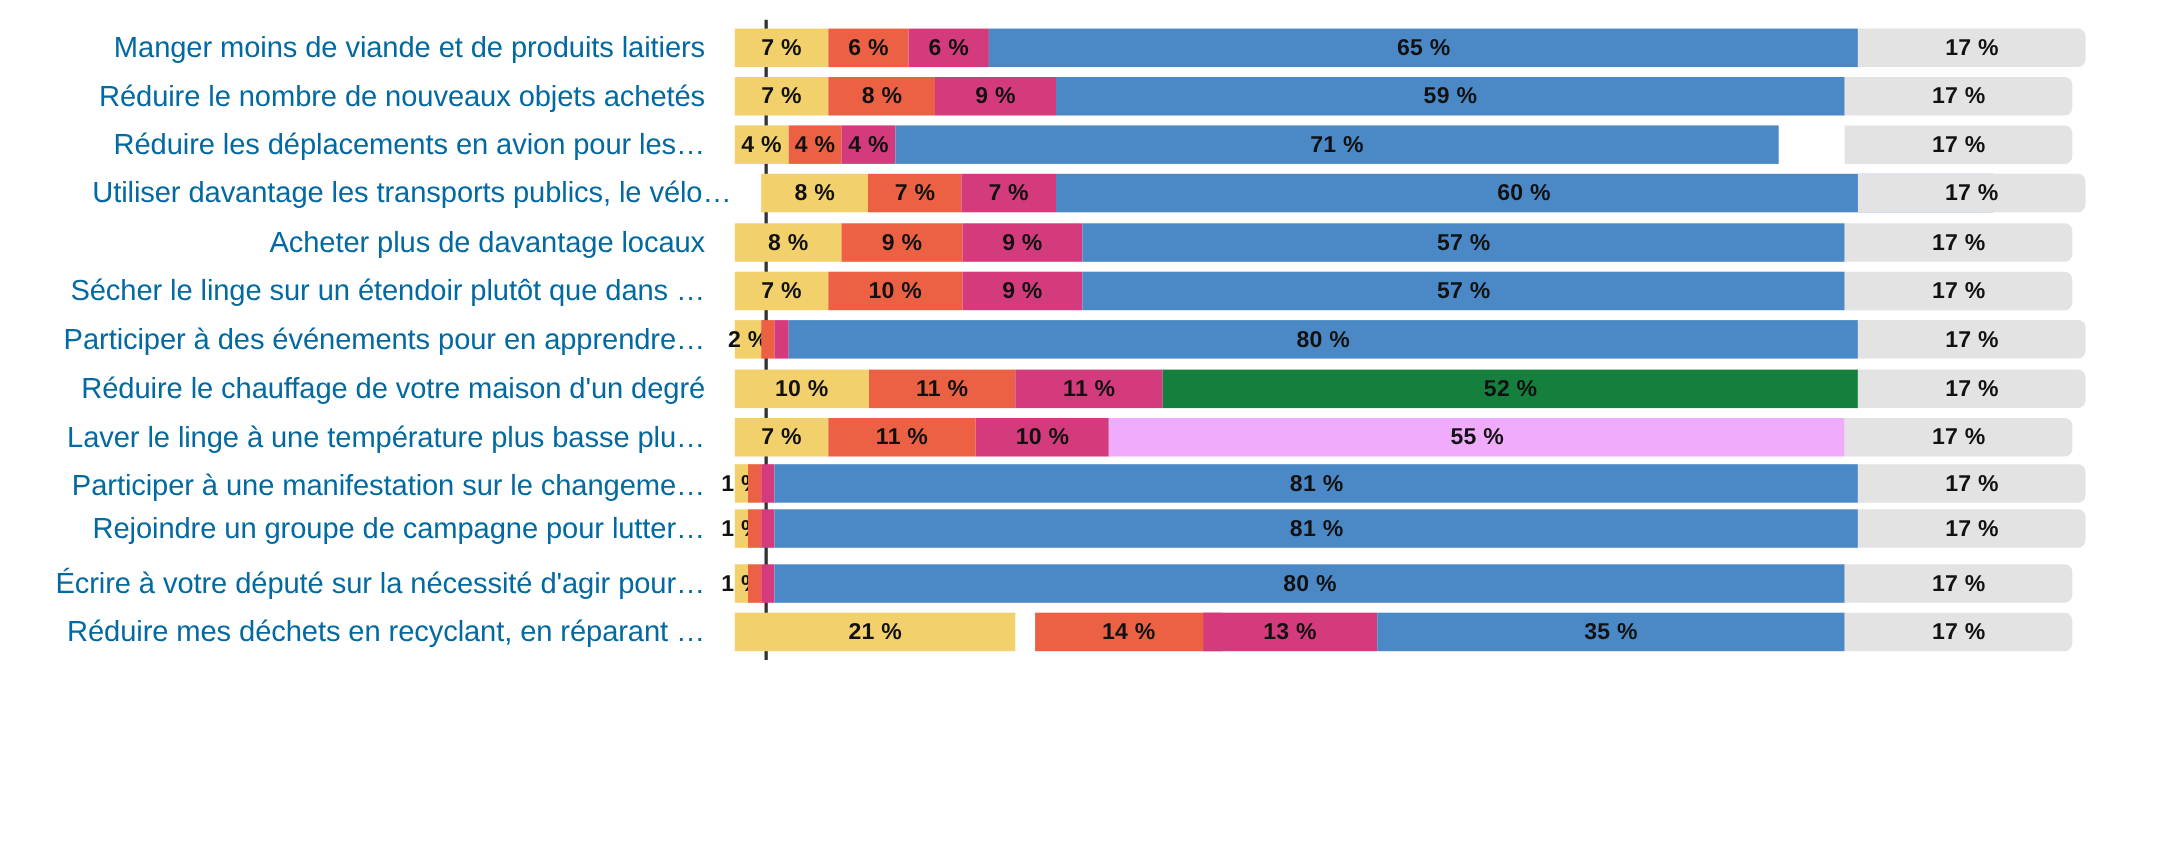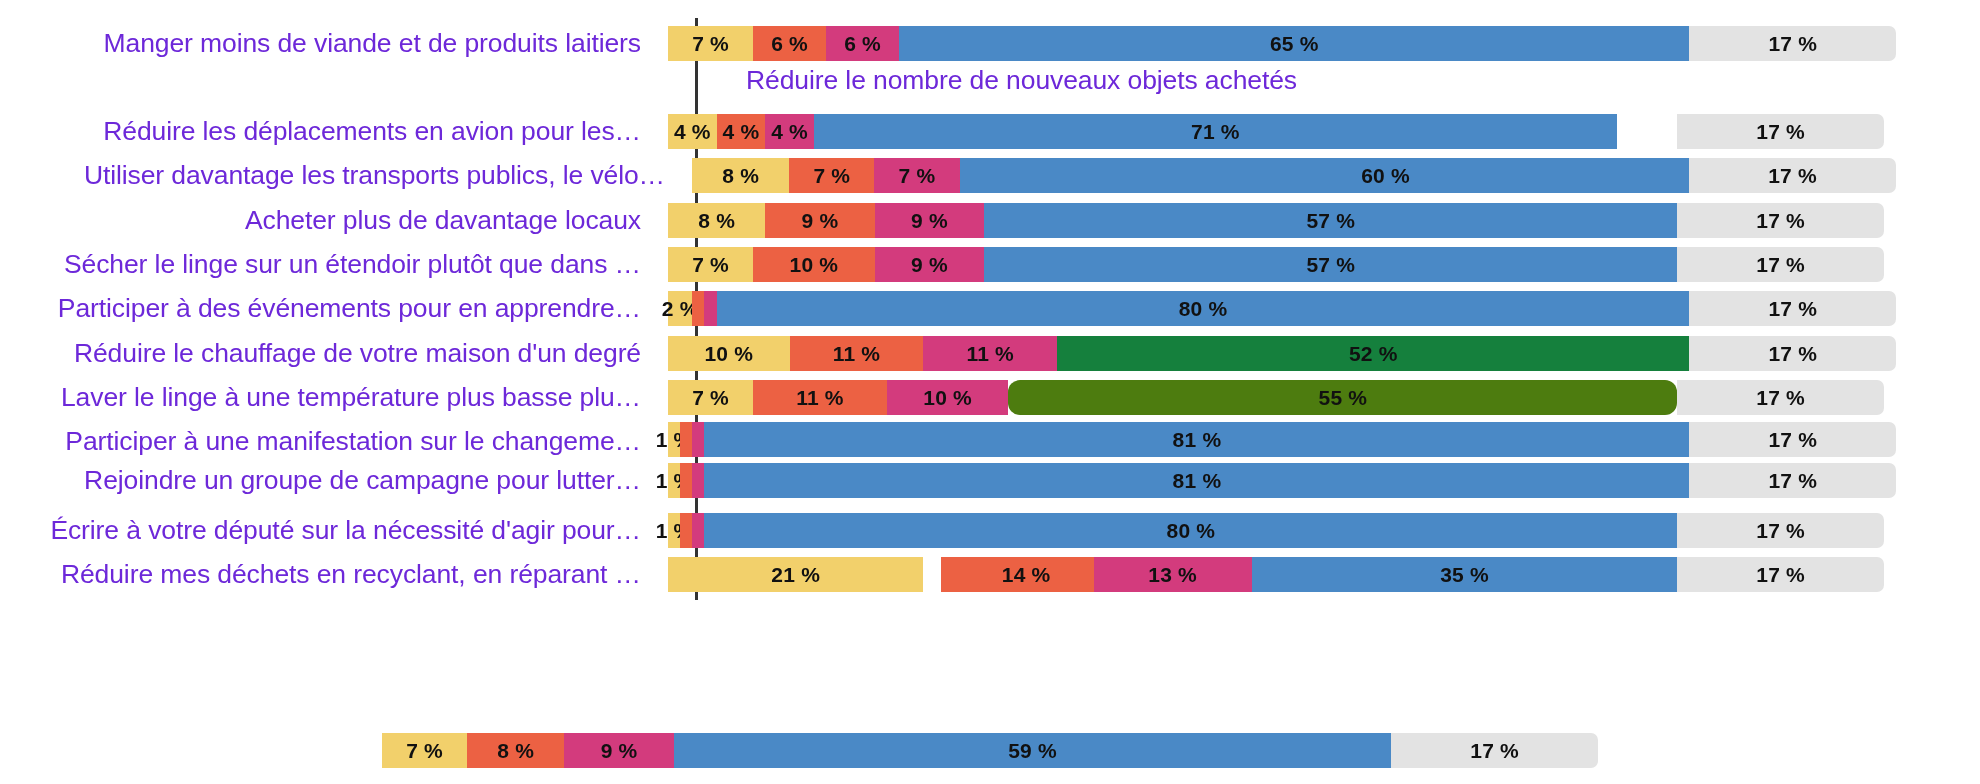--- a/index.html
+++ b/index.html
@@ -47,21 +47,21 @@
     align-items: center;
   }
 
   .row-label {
     width: 668px;
     flex: 0 0 668px;
     text-align: right;
     padding-right: 27px;
     box-sizing: border-box;
     font-size: 26.5px;
-    color: #6d28d9;
+    color: #0369a1;
     white-space: nowrap;
     overflow: hidden;
     letter-spacing: -0.1px;
   }
 
   .bar-track {
     position: relative;
     flex: 0 0 1216px;
     width: 1216px;
     height: 35px;
@@ -110,21 +110,21 @@
             <span class="seg-label">6 %</span>
           </div>
           <div class="seg" title="65 %" style="left: 231.04px; width: 790.4px; background: rgb(74, 137, 198);">
             <span class="seg-label">65 %</span>
           </div>
           <div class="seg grey" title="17 %" style="left: 1021.44px; width: 206.72px; background: rgb(227, 227, 227);">
             <span class="seg-label">17 %</span>
           </div>
         </div>
       </div>
-      <div class="bar-row" style="top: 65.3px; flex-direction: column;">
+      <div class="bar-row" style="top: 65.3px;">
         <div class="row-label">Réduire le nombre de nouveaux objets achetés</div>
         <div class="bar-track">
           <div class="seg" title="7 %" style="left: 0px; width: 85.12px; background: rgb(242, 208, 107);">
             <span class="seg-label">7 %</span>
           </div>
           <div class="seg" title="8 %" style="left: 85.12px; width: 97.28px; background: rgb(236, 97, 67);">
             <span class="seg-label">8 %</span>
           </div>
           <div class="seg" title="9 %" style="left: 182.4px; width: 109.44px; background: rgb(211, 59, 125);">
             <span class="seg-label">9 %</span>
@@ -258,21 +258,21 @@
         <div class="bar-track">
           <div class="seg" title="7 %" style="left: 0px; width: 85.12px; background: rgb(242, 208, 107);">
             <span class="seg-label">7 %</span>
           </div>
           <div class="seg" title="11 %" style="left: 85.12px; width: 133.76px; background: rgb(236, 97, 67);">
             <span class="seg-label">11 %</span>
           </div>
           <div class="seg" title="10 %" style="left: 218.88px; width: 121.6px; background: rgb(211, 59, 125);">
             <span class="seg-label">10 %</span>
           </div>
-          <div class="seg" title="55 %" style="left: 340.48px; width: 668.8px; background: #4d7c0f; border-radius: 12px;">
+          <div class="seg" title="55 %" style="left: 340.48px; width: 668.8px; background: #f0abfc;">
             <span class="seg-label">55 %</span>
           </div>
           <div class="seg grey" title="17 %" style="left: 1009.28px; width: 206.72px; background: rgb(227, 227, 227);">
             <span class="seg-label">17 %</span>
           </div>
         </div>
       </div>
       <div class="bar-row" style="top: 413px; align-items: flex-end;">
         <div class="row-label">Participer à une manifestation sur le changeme…</div>
         <div class="bar-track">

